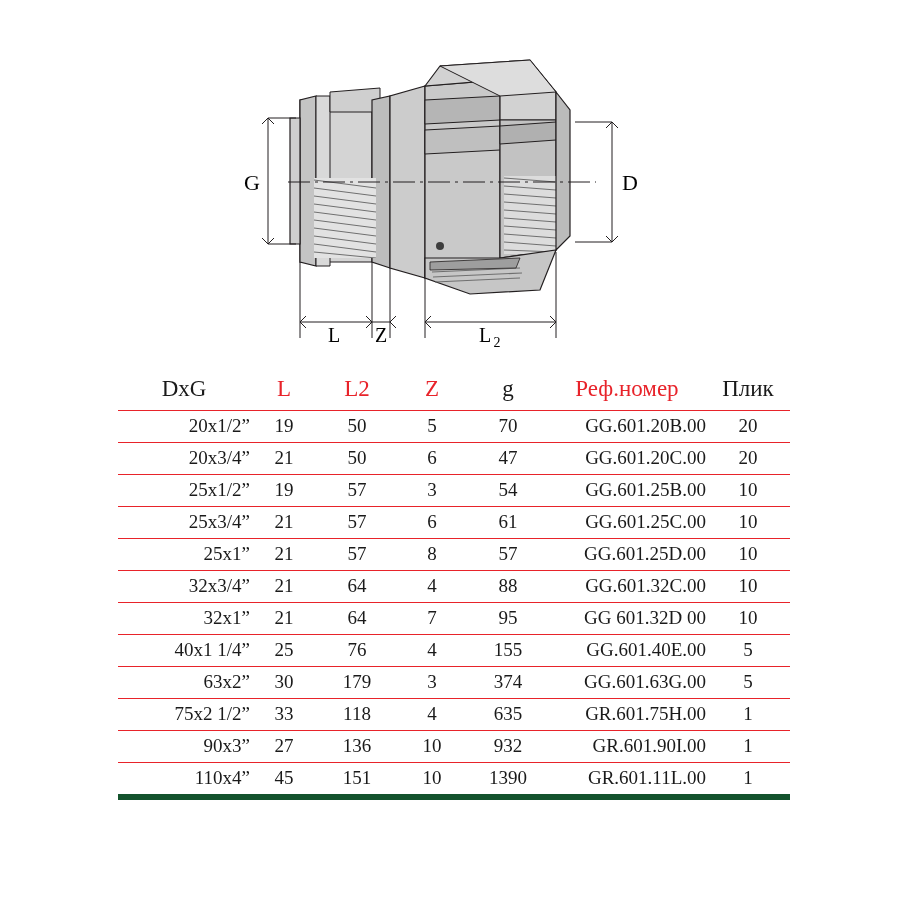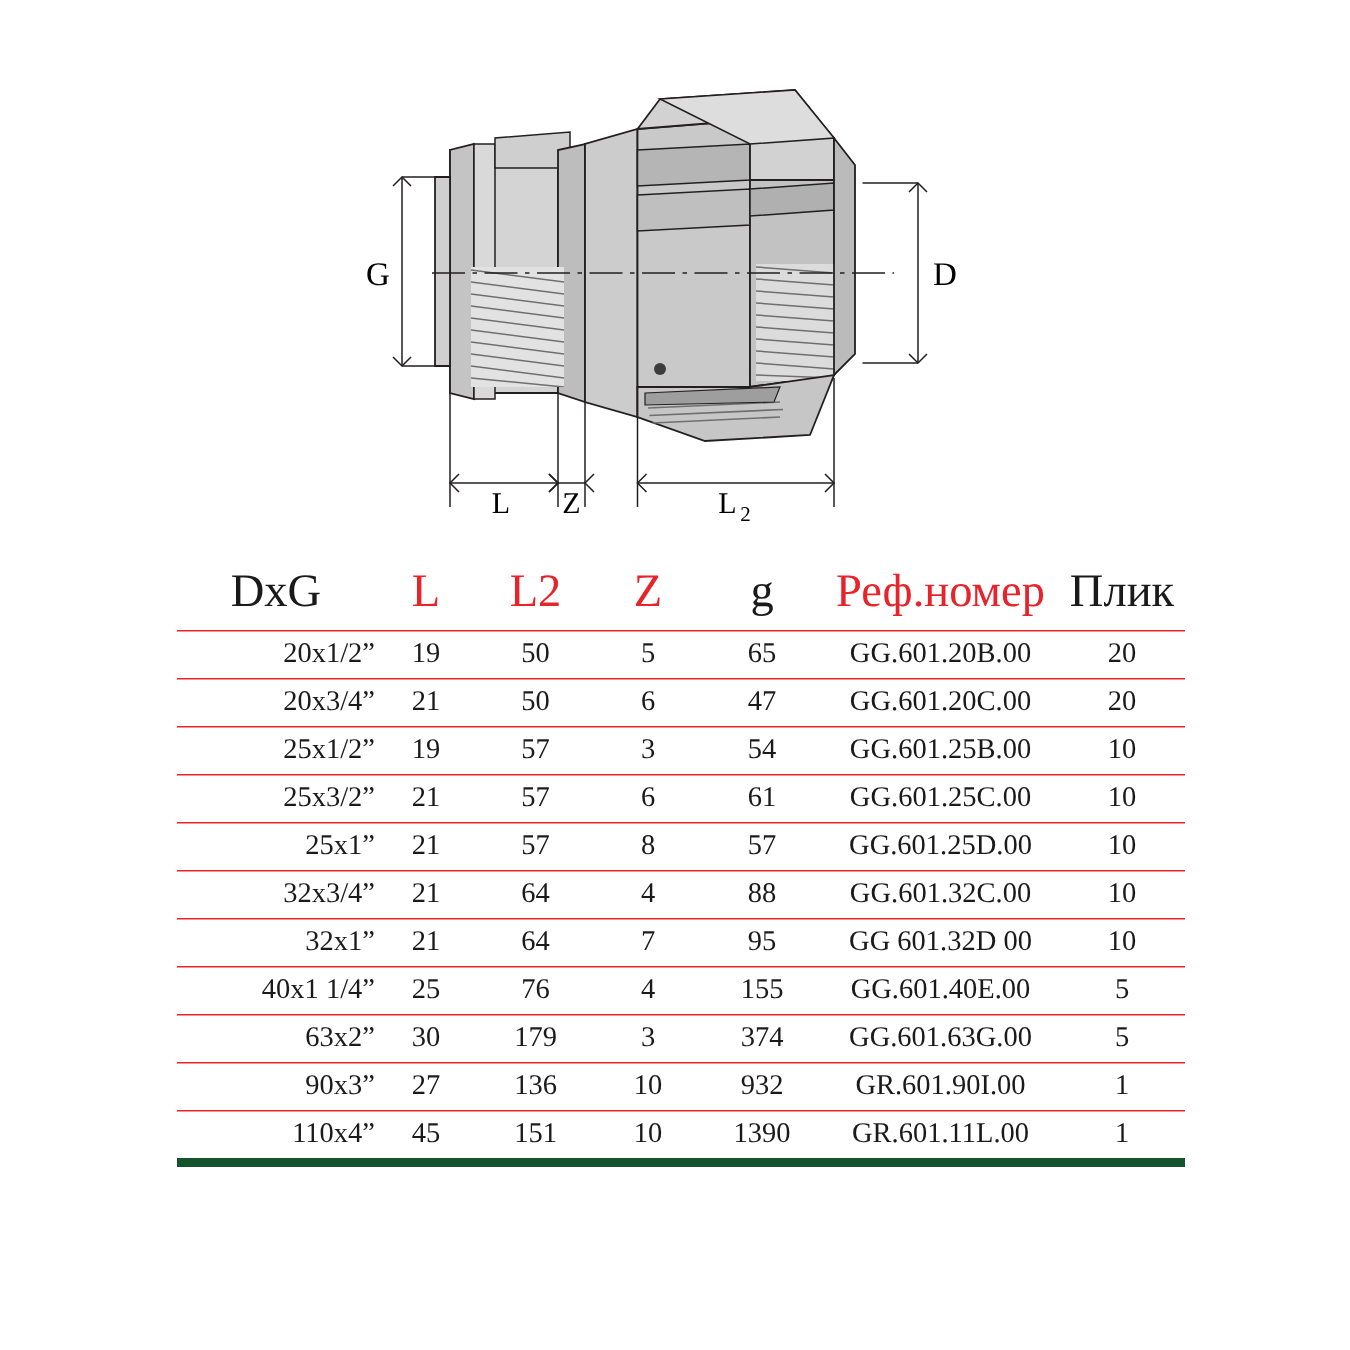--- a/index.html
+++ b/index.html
@@ -32,21 +32,21 @@
   .spec-table {
     position: absolute;
     left: 118px;
     top: 372px;
     width: 672px;
     border-collapse: collapse;
     font-family: "Liberation Serif", serif;
   }
   .spec-table th {
     font-weight: normal;
-    font-size: 31px;
+    font-size: 23px;
     padding: 4px 0 8px 0;
     text-align: center;
     color: #1a1a1a;
     border: none;
   }
   .spec-table th.accent {
     color: #e8232a;
   }
   .spec-table td {
     font-size: 19px;
@@ -61,21 +61,21 @@
   
   .c0 { width: 132px; }
   .c1 { width: 68px; }
   .c2 { width: 78px; }
   .c3 { width: 72px; }
   .c4 { width: 80px; }
   .c5 { width: 158px; }
   .c6 { width: 84px; }
 
   .spec-table td.c0 { text-align: right; }
-  .spec-table td.c5 { text-align: center; }
+  .spec-table td.c5 { text-align: right; }
 
   
   text {
     font-family: "Liberation Serif", serif;
   }
 </style>
 </head>
 <body>
 
 <div class="drawing">
@@ -206,21 +206,21 @@
       <th class="c5 accent">Реф.номер</th>
       <th class="c6">Плик</th>
     </tr>
   </thead>
   <tbody>
     <tr>
       <td class="c0">20x1/2”</td>
       <td class="c1">19</td>
       <td class="c2">50</td>
       <td class="c3">5</td>
-      <td class="c4">65</td>
+      <td class="c4">70</td>
       <td class="c5">GG.601.20B.00</td>
       <td class="c6">20</td>
     </tr>
     <tr>
       <td class="c0">20x3/4”</td>
       <td class="c1">21</td>
       <td class="c2">50</td>
       <td class="c3">6</td>
       <td class="c4">47</td>
       <td class="c5">GG.601.20C.00</td>
@@ -229,21 +229,21 @@
     <tr>
       <td class="c0">25x1/2”</td>
       <td class="c1">19</td>
       <td class="c2">57</td>
       <td class="c3">3</td>
       <td class="c4">54</td>
       <td class="c5">GG.601.25B.00</td>
       <td class="c6">10</td>
     </tr>
     <tr>
-      <td class="c0">25x3/2”</td>
+      <td class="c0">25x3/4”</td>
       <td class="c1">21</td>
       <td class="c2">57</td>
       <td class="c3">6</td>
       <td class="c4">61</td>
       <td class="c5">GG.601.25C.00</td>
       <td class="c6">10</td>
     </tr>
     <tr>
       <td class="c0">25x1”</td>
       <td class="c1">21</td>
@@ -283,20 +283,29 @@
     <tr>
       <td class="c0">63x2”</td>
       <td class="c1">30</td>
       <td class="c2">179</td>
       <td class="c3">3</td>
       <td class="c4">374</td>
       <td class="c5">GG.601.63G.00</td>
       <td class="c6">5</td>
     </tr>
     <tr>
+      <td class="c0">75x2 1/2”</td>
+      <td class="c1">33</td>
+      <td class="c2">118</td>
+      <td class="c3">4</td>
+      <td class="c4">635</td>
+      <td class="c5">GR.601.75H.00</td>
+      <td class="c6">1</td>
+    </tr>
+    <tr>
       <td class="c0">90x3”</td>
       <td class="c1">27</td>
       <td class="c2">136</td>
       <td class="c3">10</td>
       <td class="c4">932</td>
       <td class="c5">GR.601.90I.00</td>
       <td class="c6">1</td>
     </tr>
     <tr>
       <td class="c0">110x4”</td>

